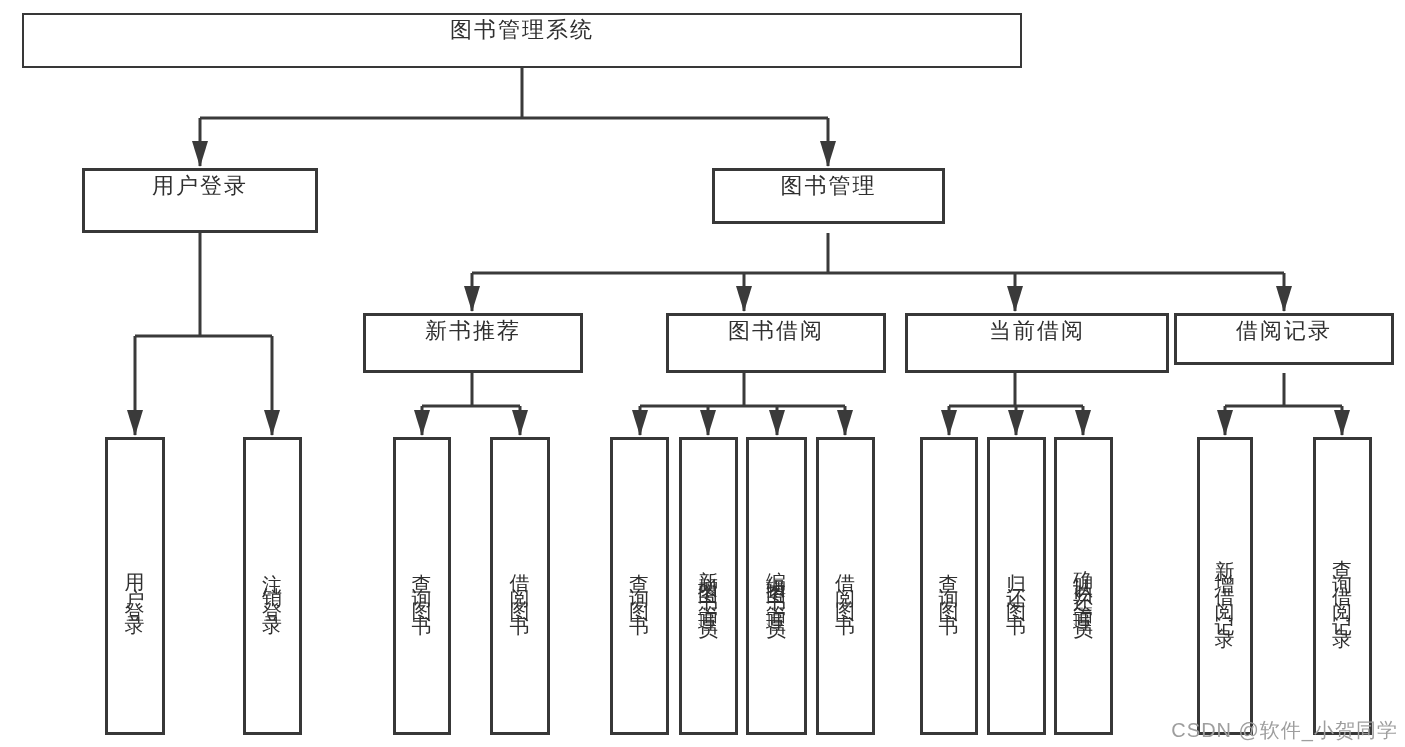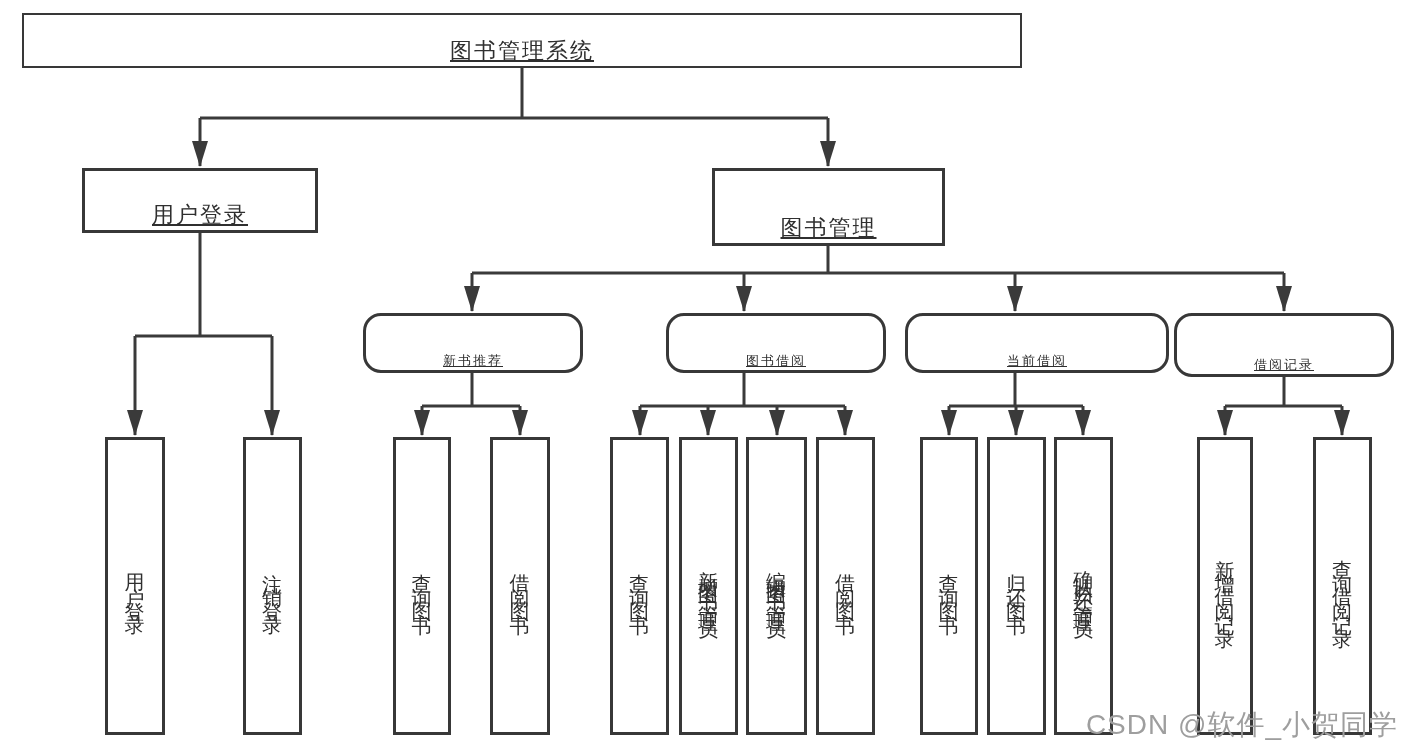--- a/index.html
+++ b/index.html
@@ -20,32 +20,31 @@
     position: absolute;
     left: 0; top: 0;
     width: 1405px; height: 747px;
   }
   .node {
     position: absolute;
     box-sizing: border-box;
     background: #ffffff;
     border: 3px solid #383838;
     display: flex;
-    align-items: flex-end;
+    align-items: flex-start;
     justify-content: center;
     text-align: center;
-    text-decoration: underline;
   }
   .node span { letter-spacing: 2px; }
   .root-box {
     border-width: 2px;
     font-size: 22px;
   }
   .lvl2 { font-size: 22px; }
-  .lvl3 { font-size: 13px; border-radius: 18px; }
+  .lvl3 { font-size: 22px; }
   .leaf {
     position: absolute;
     box-sizing: border-box;
     top: 437px;
     height: 298px;
     background: #ffffff;
     border: 3px solid #383838;
     display: flex;
     align-items: center;
     justify-content: center;
@@ -56,21 +55,21 @@
     text-orientation: mixed;
     letter-spacing: 14px;
     line-height: 1;
     white-space: nowrap;
   }
   .leaf.long span { letter-spacing: 7px; }
   .watermark {
     position: absolute;
     right: 7px;
     bottom: 3px;
-    font-size: 28px;
+    font-size: 20px;
     color: #9e9e9e;
     letter-spacing: 1px;
     pointer-events: none;
   }
 </style>
 </head>
 <body>
 
 <div class="stage">
 
@@ -117,34 +116,34 @@
     </g>
   </svg>
 
   <div class="node root-box" style="left:22px; top:13px; width:1000px; height:55px;">
     <span>图书管理系统</span>
   </div>
 
   <div class="node lvl2" style="left:82px; top:168px; width:236px; height:65px;">
     <span>用户登录</span>
   </div>
-  <div class="node lvl2" style="left:712px; top:168px; width:233px; height:78px;">
+  <div class="node lvl2" style="left:712px; top:168px; width:233px; height:56px;">
     <span>图书管理</span>
   </div>
 
   <div class="node lvl3" style="left:363px; top:313px; width:220px; height:60px;">
     <span>新书推荐</span>
   </div>
   <div class="node lvl3" style="left:634px; top:313px; width:220px; height:60px;margin-left:32px;">
     <span>图书借阅</span>
   </div>
   <div class="node lvl3" style="left:905px; top:313px; width:264px; height:60px;">
     <span>当前借阅</span>
   </div>
-  <div class="node lvl3" style="left:1174px; top:313px; width:220px; height:64px;">
+  <div class="node lvl3" style="left:1174px; top:313px; width:220px; height:52px;">
     <span>借阅记录</span>
   </div>
 
   <div class="leaf" style="left:105px; width:60px;">
     <span>用户登录</span>
   </div>
   <div class="leaf" style="left:243px; width:59px;">
     <span>注销登录</span>
   </div>
 

